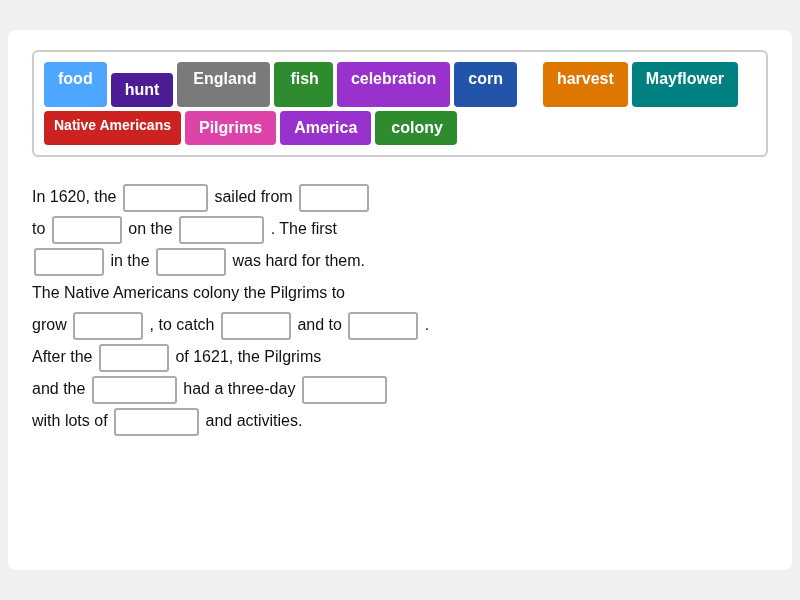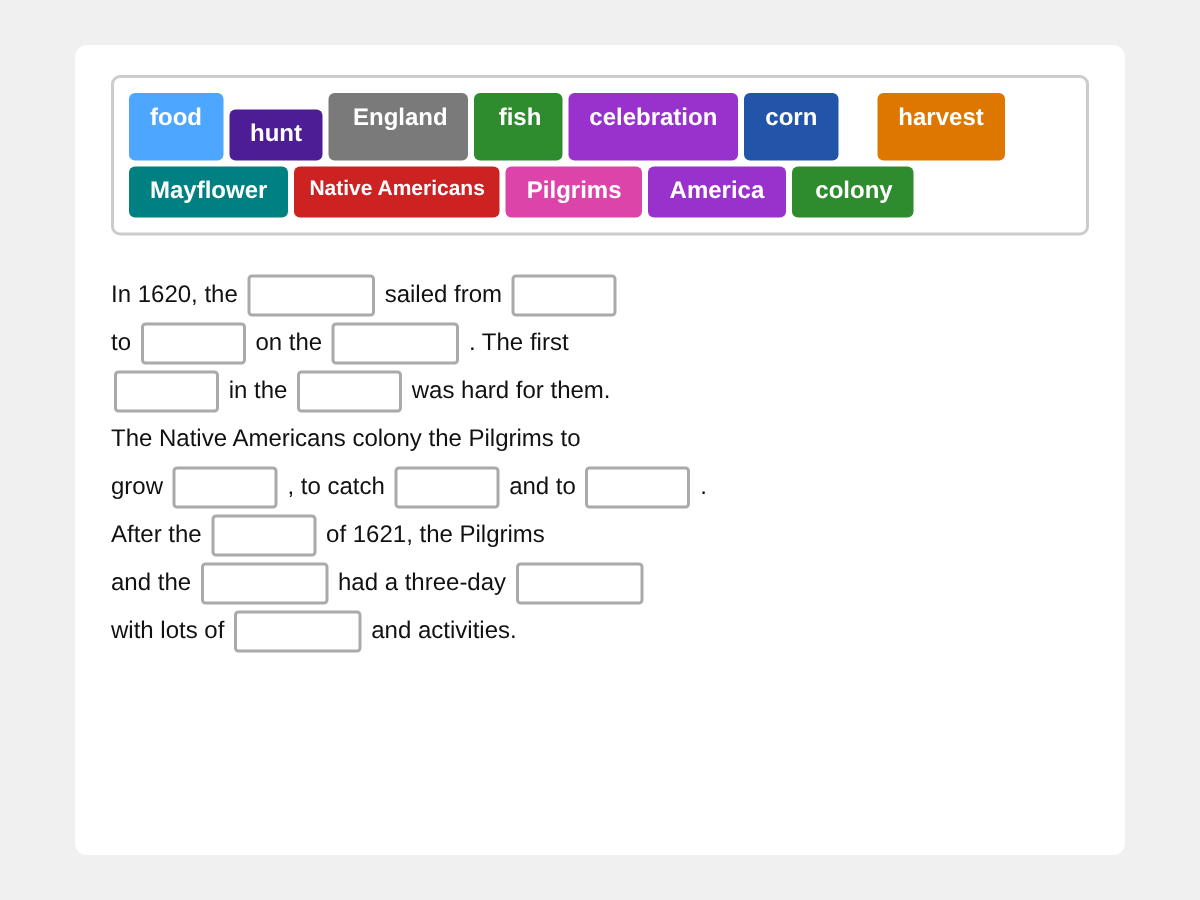--- a/index.html
+++ b/index.html
@@ -12,21 +12,21 @@
       align-items: center;
       width: 800px;
       height: 600px;
       overflow: hidden;
     }
 
     .container {
       background: #ffffff;
       border-radius: 8px;
       padding: 20px 24px;
-      width: 700px;
+      width: 784px;
       min-height: 540px;
     }
 
     .word-bank {
       display: flex;
       flex-wrap: wrap;
       gap: 4px;
       margin-bottom: 24px;
       border: 2px solid #ccc;
       border-radius: 6px;

